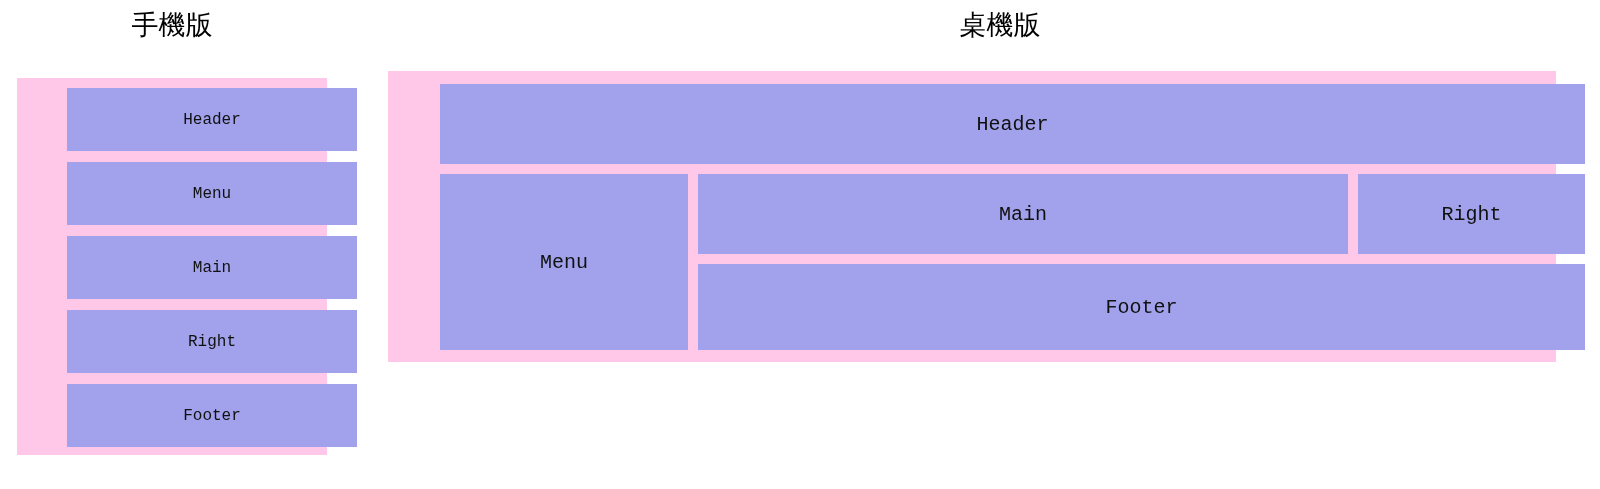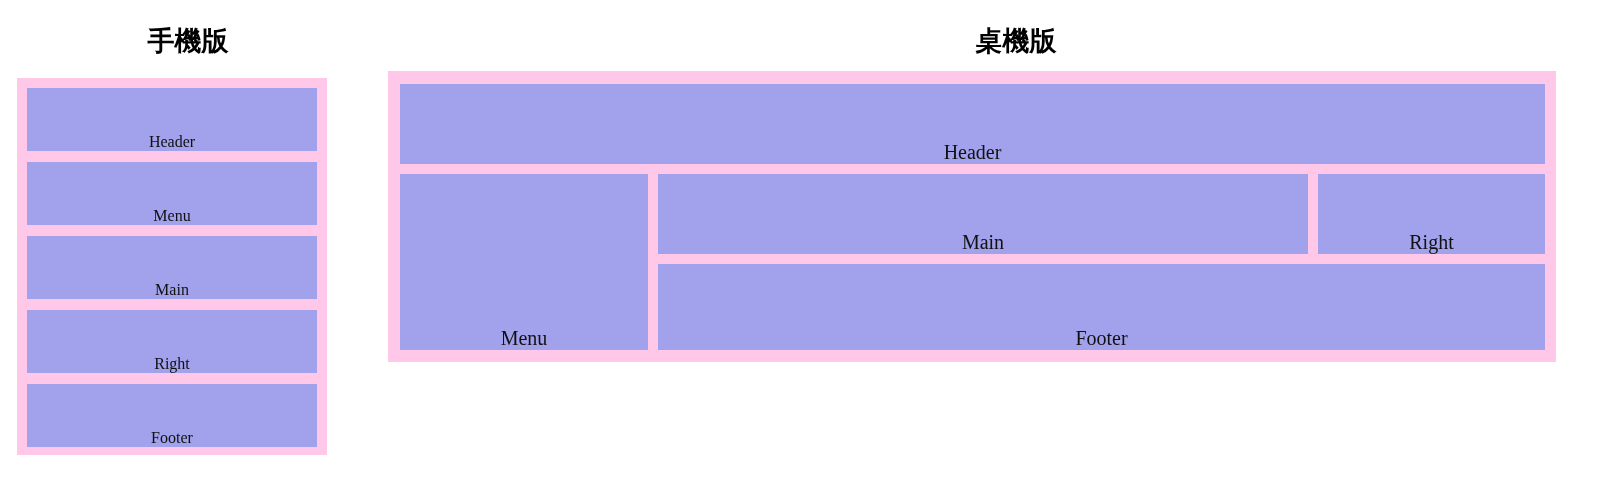--- a/index.html
+++ b/index.html
@@ -12,47 +12,48 @@
     width: 1600px;
     height: 489px;
     position: relative;
     font-family: "Liberation Sans", sans-serif;
     overflow: hidden;
   }
 
   
   .section-title {
     position: absolute;
-    margin: 16px;
+    margin: 0;
     font-family: "Liberation Sans", sans-serif;
-    font-weight: bold;
+    font-weight: normal;
     font-size: 27px;
     line-height: 1;
     color: #000000;
     white-space: nowrap;
     transform: translateX(-50%);
   }
   #mobile-title { left: 172px; top: 12px; }
   #desktop-title { left: 1000px; top: 12px; }
 
   
   .panel {
     background: var(--pink);
     box-sizing: border-box;
     position: absolute;
   }
   .cell {
     background: var(--purple);
     box-sizing: border-box;
     display: flex;
-    align-items: flex-end;
+    align-items: center;
     justify-content: center;
-    font-family: Liberation Serif, serif;
+    font-family: Liberation Mono, monospace;
     color: #111111;
     position: absolute;
+    margin-left: 40px;
   }
 
   :root {
     --pink: #ffc8e9;
     --purple: #a1a1ec;
   }
 
   
   #mobile-wireframe {
     left: 17px;

